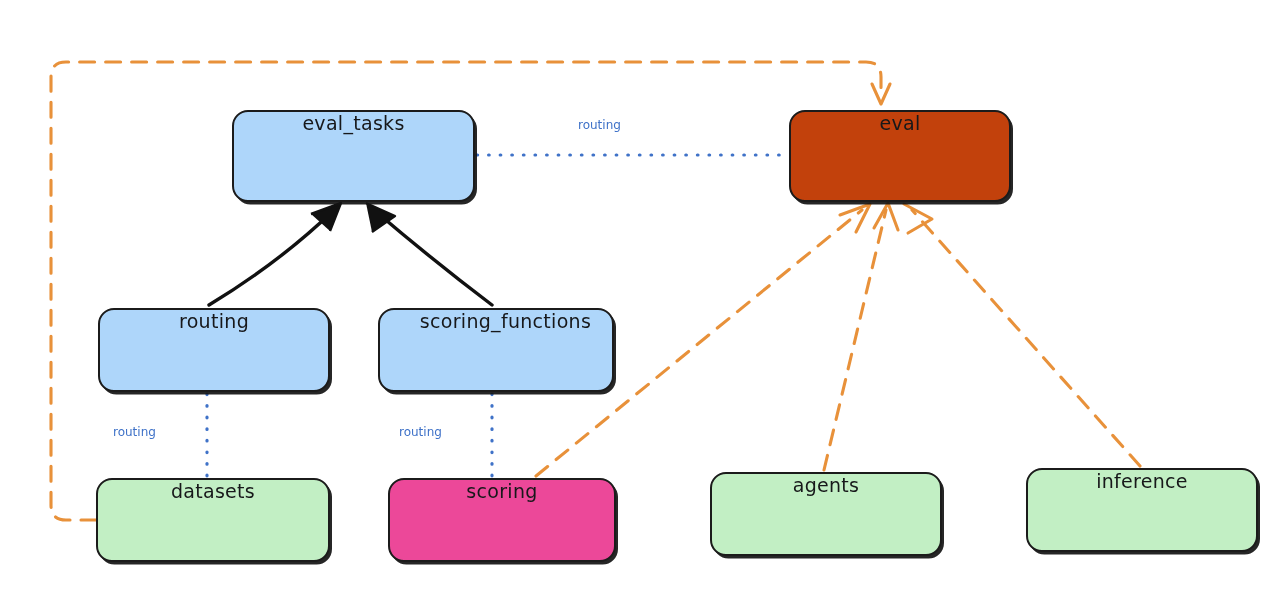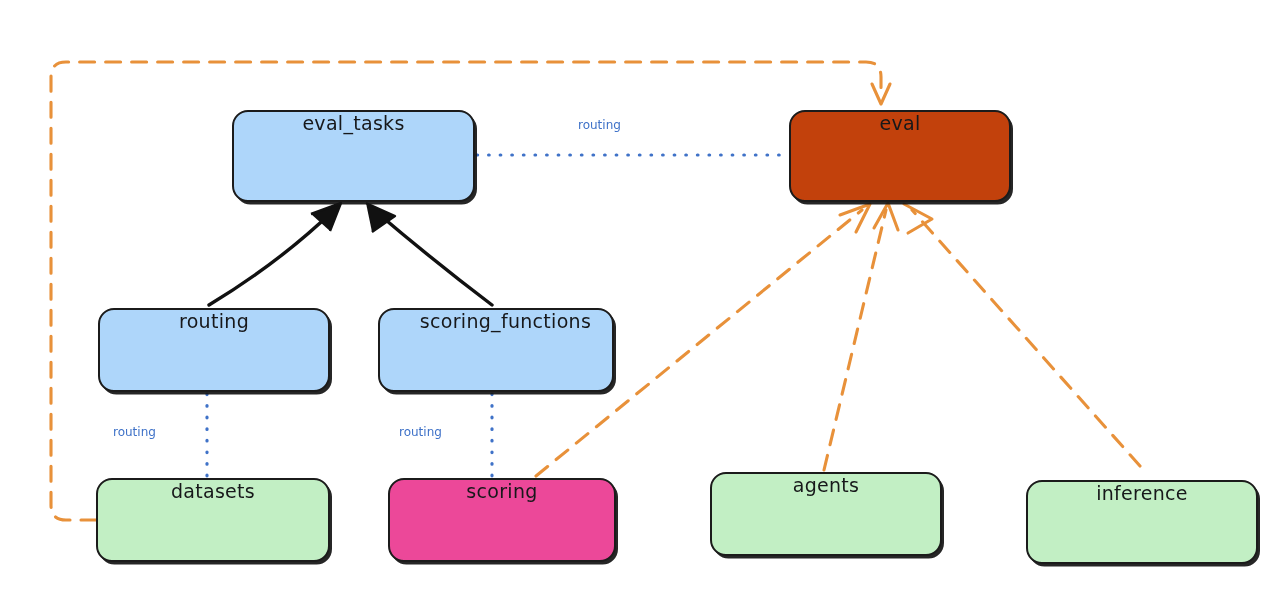--- a/index.html
+++ b/index.html
@@ -120,21 +120,21 @@
   </div>
   <div class="node green" style="left: 96px; top: 478px; width: 234px; height: 84px; background: rgb(194, 239, 196); border-color: rgb(27, 27, 27);">
     <span class="node-label">datasets</span>
   </div>
   <div class="node green" style="left: 388px; top: 478px; width: 228px; height: 84px; background: #ec4899; border-color: rgb(27, 27, 27);">
     <span class="node-label">scoring</span>
   </div>
   <div class="node green" style="left: 710px; top: 472px; width: 232px; height: 84px; background: rgb(194, 239, 196); border-color: rgb(27, 27, 27);">
     <span class="node-label">agents</span>
   </div>
-  <div class="node green" style="left: 1026px; top: 480px; width: 232px; height: 84px; background: rgb(194, 239, 196); border-color: rgb(27, 27, 27);">
+  <div class="node green" style="left: 1026px; top: 468px; width: 232px; height: 84px; background: rgb(194, 239, 196); border-color: rgb(27, 27, 27);">
     <span class="node-label">inference</span>
   </div>
 
   <span class="edge-label" style="left: 578px; top: 118px; color: rgb(63, 114, 200);">routing</span>
   <span class="edge-label" style="left: 113px; top: 425px; color: rgb(63, 114, 200);">routing</span>
   <span class="edge-label" style="left: 399px; top: 425px; color: rgb(63, 114, 200);">routing</span>
 
 </div>
 
 </body></html>

